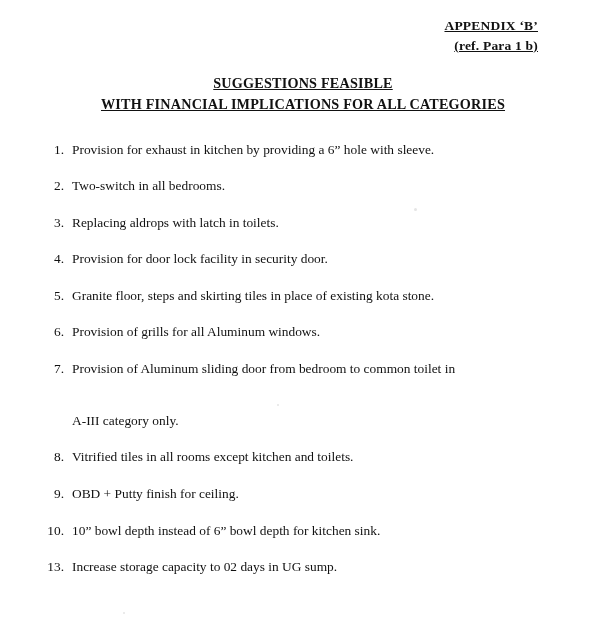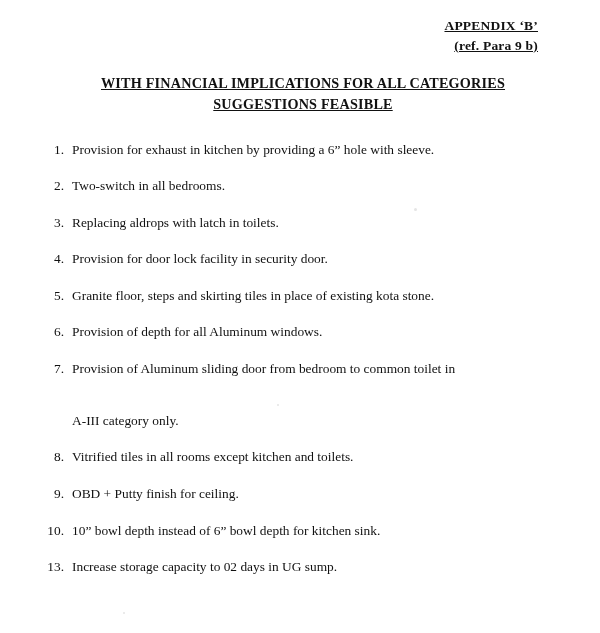--- a/index.html
+++ b/index.html
@@ -92,26 +92,26 @@
 <body>
 
 <div class="page">
 
   <div class="speck" style="left:414px; top:208px; width:3px; height:3px;"></div>
   <div class="speck" style="left:277px; top:404px; width:2px; height:2px;"></div>
   <div class="speck" style="left:123px; top:612px; width:2px; height:2px;"></div>
 
   <div class="header">
     <span class="line">APPENDIX ‘B’</span>
-    <span class="line">(ref. Para 9 b)</span>
+    <span class="line">(ref. Para 1 b)</span>
   </div>
 
   <div class="title-block">
+    <span class="tline">SUGGESTIONS FEASIBLE</span>
     <span class="tline">WITH FINANCIAL IMPLICATIONS FOR ALL CATEGORIES</span>
-    <span class="tline">SUGGESTIONS FEASIBLE</span>
   </div>
 
   <div class="list">
 
     <div class="item">
       <span class="num">1.</span>
       <span class="txt">Provision for exhaust in kitchen by providing a 6” hole with sleeve.</span>
     </div>
 
     <div class="item">
@@ -129,21 +129,21 @@
       <span class="txt">Provision for door lock facility in security door.</span>
     </div>
 
     <div class="item">
       <span class="num">5.</span>
       <span class="txt">Granite floor, steps and skirting tiles in place of existing kota stone.</span>
     </div>
 
     <div class="item">
       <span class="num">6.</span>
-      <span class="txt">Provision of depth for all Aluminum windows.</span>
+      <span class="txt">Provision of grills for all Aluminum windows.</span>
     </div>
 
     <div class="item justify">
       <span class="num">7.</span>
       <span class="txt">
         <span>Provision of Aluminum sliding door from bedroom to common toilet in</span>
         <span class="l2">A-III  category only.</span>
       </span>
     </div>
 

